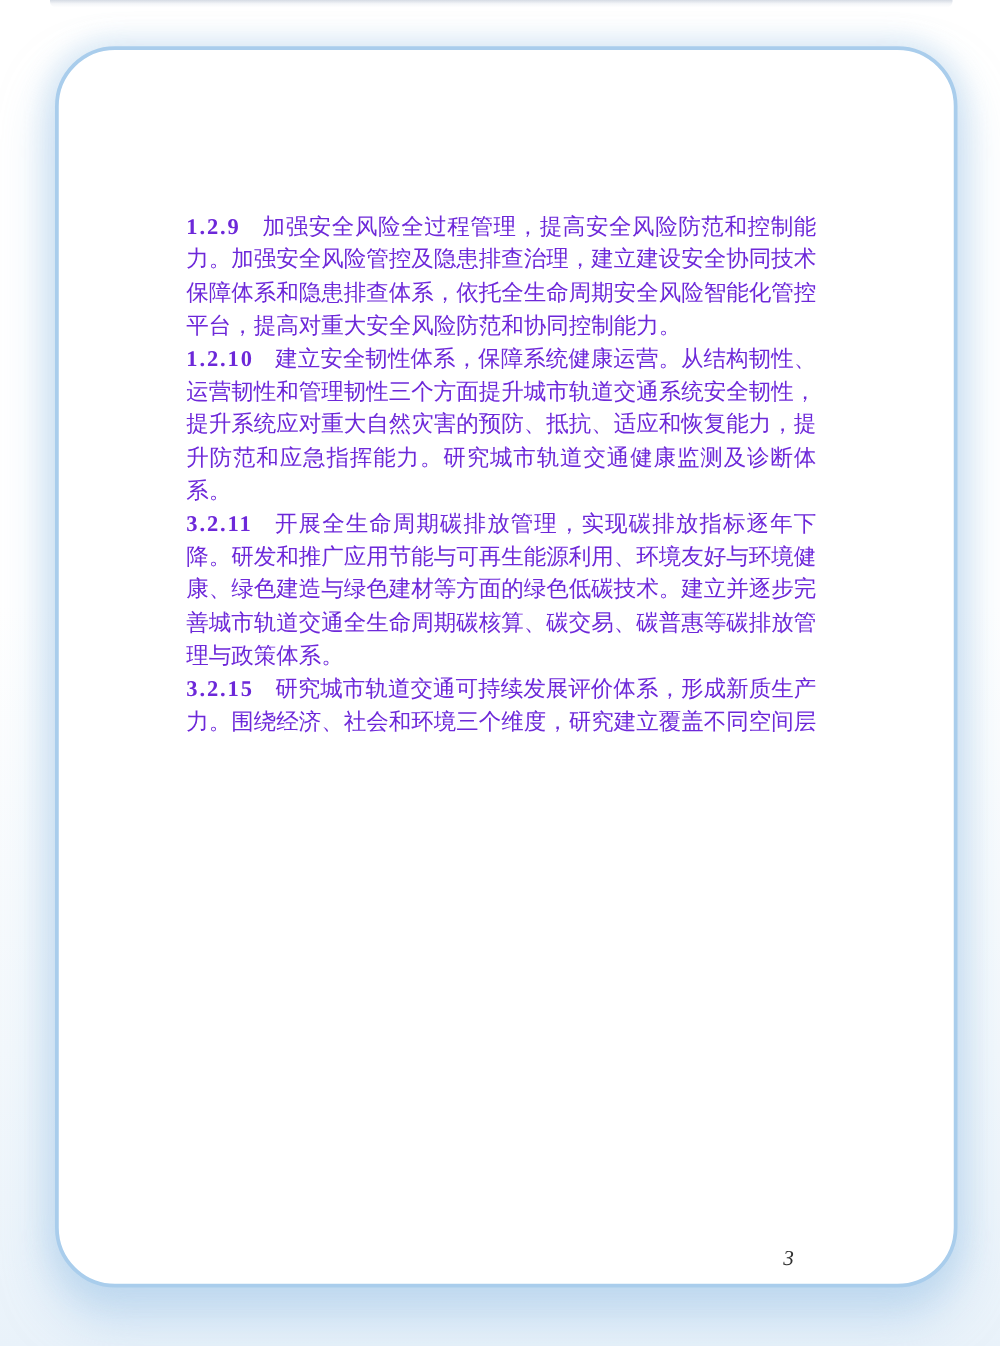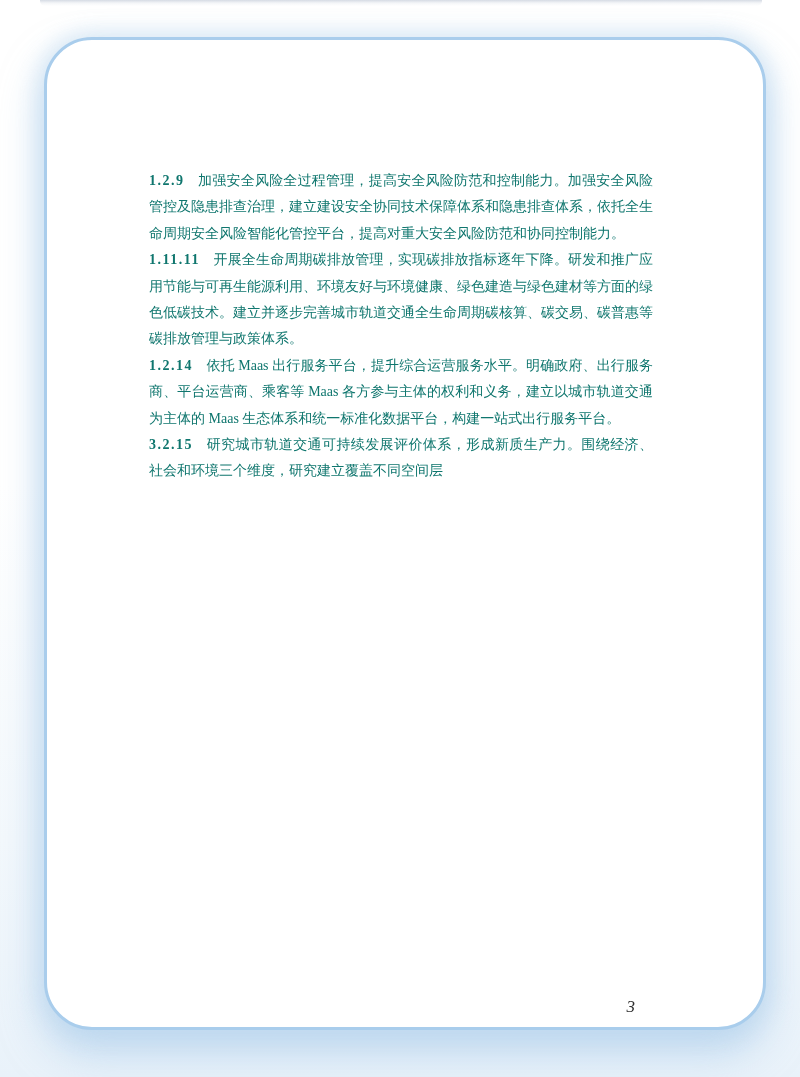--- a/index.html
+++ b/index.html
@@ -35,22 +35,22 @@
     border-radius: 48px;
     box-shadow:
       0 0 20px 6px rgba(185, 212, 238, 0.45),
       0 22px 40px 2px rgba(158, 196, 232, 0.55);
   }
   .clauses {
     position: absolute;
     left: 102px;
     top: 128px;
     width: 504px;
-    color: #0f766e;
-    font-size: 14px;
+    color: #6d28d9;
+    font-size: 18px;
     line-height: 26.4px;
     text-align: justify;
     text-justify: inter-character;
   }
   .clause {
     margin: 0;
     padding: 0;
   }
   .clause .num {
     font-weight: bold;
@@ -73,23 +73,23 @@
 </style>
 </head>
 <body>
 
 <div class="top-edge"></div>
 
 <div class="card">
   <div class="clauses">
   <p class="clause"><b class="num">1.2.9</b><span>加强安全风险全过程管理，提高安全风险防范和控制能力。加强安全风险管控及隐患排查治理，建立建设安全协同技术保障体系和隐患排查体系，依托全生命周期安全风险智能化管控平台，提高对重大安全风险防范和协同控制能力。</span></p>
 
+  <p class="clause"><b class="num">1.2.10</b><span>建立安全韧性体系，保障系统健康运营。从结构韧性、运营韧性和管理韧性三个方面提升城市轨道交通系统安全韧性，提升系统应对重大自然灾害的预防、抵抗、适应和恢复能力，提升防范和应急指挥能力。研究城市轨道交通健康监测及诊断体系。</span></p>
 
-  <p class="clause"><b class="num">1.11.11</b><span>开展全生命周期碳排放管理，实现碳排放指标逐年下降。研发和推广应用节能与可再生能源利用、环境友好与环境健康、绿色建造与绿色建材等方面的绿色低碳技术。建立并逐步完善城市轨道交通全生命周期碳核算、碳交易、碳普惠等碳排放管理与政策体系。</span></p>
+  <p class="clause"><b class="num">3.2.11</b><span>开展全生命周期碳排放管理，实现碳排放指标逐年下降。研发和推广应用节能与可再生能源利用、环境友好与环境健康、绿色建造与绿色建材等方面的绿色低碳技术。建立并逐步完善城市轨道交通全生命周期碳核算、碳交易、碳普惠等碳排放管理与政策体系。</span></p>
 
 
 
-  <p class="clause"><b class="num">1.2.14</b><span>依托 Maas 出行服务平台，提升综合运营服务水平。明确政府、出行服务商、平台运营商、乘客等 Maas 各方参与主体的权利和义务，建立以城市轨道交通为主体的 Maas 生态体系和统一标准化数据平台，构建一站式出行服务平台。</span></p>
 
   <p class="clause"><b class="num">3.2.15</b><span>研究城市轨道交通可持续发展评价体系，形成新质生产力。围绕经济、社会和环境三个维度，研究建立覆盖不同空间层</span></p>
 </div>
   <div class="pageno">3</div>
 </div>
 
 </body></html>

